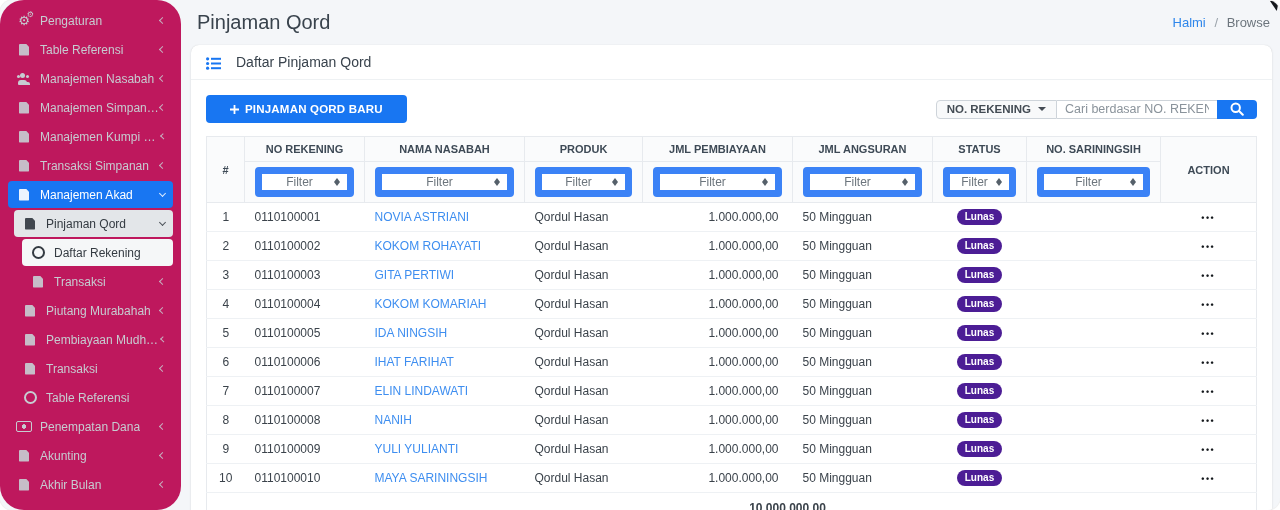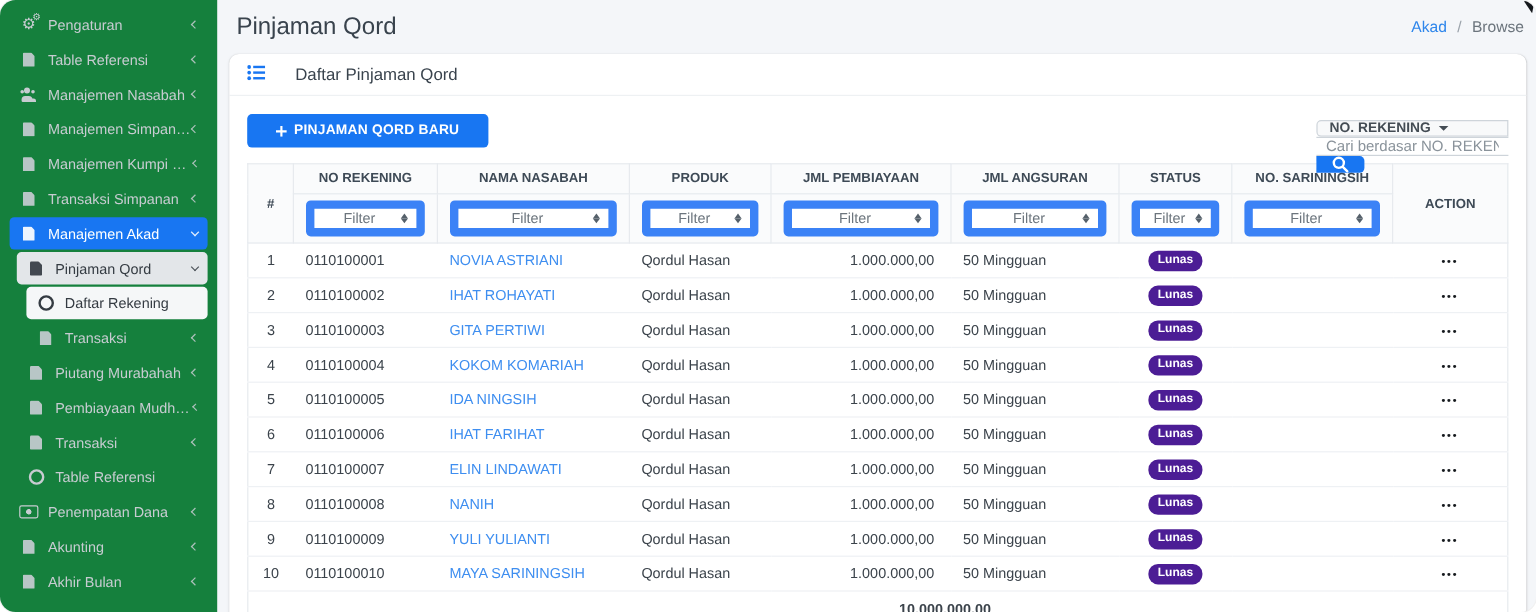--- a/index.html
+++ b/index.html
@@ -3,21 +3,21 @@
 <meta charset="utf-8">
 <style>
   * { margin:0; padding:0; box-sizing:border-box; }
   html,body { background:#ffffff; font-family:"Liberation Sans", sans-serif; }
   .app {
     position:relative; width:1280px; height:510px; display:flex;
     border-radius:13px; overflow:hidden; background:#f4f6f9;
     box-shadow:0 0 0 1px rgba(0,0,0,.06);
   }
   
-  .sidebar { width:181px; min-width:181px; background:#15803d; padding-top:5px; overflow:hidden; }
+  .sidebar { width:181px; min-width:181px; background:#be185d; padding-top:5px; overflow:hidden;border-radius:24px; }
   .side-item {
     display:flex; align-items:center; height:27px; margin:2px 8px 0 8px;
     padding:0 8px; border-radius:4px; color:#c7ccd1; font-size:12px; cursor:pointer;
     white-space:nowrap;
   }
   .side-item.lv-1 { margin-left:14px; }
   .side-item.lv-2 { margin-left:22px;text-align:center; }
   .side-item.st-active { background:#1876f2; color:#ffffff; }
   .side-item.st-open   { background:#e3e6e9; color:#343b42; }
   .side-item.st-selected { background:#f5f7f8; color:#343b42; }
@@ -52,30 +52,30 @@
   .main { flex:1; display:flex; flex-direction:column; overflow:hidden; }
   .main-header { display:flex; align-items:center; justify-content:space-between; padding:11px 10px 9px 16px; }
   .page-title { font-size:20px; font-weight:500; color:#39434d; }
   .breadcrumb { font-size:13px; color:#6c757d; white-space:nowrap; }
   .breadcrumb .bc-home { color:#2e86eb; text-decoration:none; cursor:pointer; }
   .breadcrumb .bc-sep { margin:0 5px; color:#9aa2aa; }
   .card {
     margin:2px 8px 0 10px; background:#fff; border-radius:8px 8px 0 0;
     box-shadow:0 0 1px rgba(0,0,0,.15), 0 1px 3px rgba(0,0,0,.08); flex:1;
   }
-  .card-header { display:flex; align-items:flex-start; gap:25px; padding:9px 15px; border-bottom:1px solid #eef1f3; }
+  .card-header { display:flex; align-items:flex-end; gap:15px; padding:9px 15px; border-bottom:1px solid #eef1f3; }
   .card-title { font-size:14px; color:#39434d; }
   .card-body { padding:15px; }
   .toolbar { display:flex; align-items:center; justify-content:space-between; margin-bottom:13px; }
   .btn-new {
     display:inline-flex; align-items:center; gap:6px; background:#1876f2; color:#fff;
     border:none; border-radius:4px; padding:0 24px; height:28px;
     font-size:11.5px; font-weight:700; letter-spacing:.2px; cursor:pointer; font-family:inherit;
   }
-  .search-group { display:flex; align-items:stretch; height:19px;flex-direction:column; }
+  .search-group { display:flex; align-items:stretch; height:19px; }
   .btn-field {
     display:inline-flex; align-items:center; gap:7px; background:#f8f9fa; border:1px solid #ced4da;
     border-radius:4px 0 0 4px; padding:0 10px; font-size:11.5px; font-weight:600; color:#444c54;
     cursor:pointer; font-family:inherit;
   }
   .caret-down { width:0; height:0; border-left:4px solid transparent; border-right:4px solid transparent; border-top:4px solid #444c54; }
   .search-input {
     width:160px; border:1px solid #ced4da; border-left:none; border-right:none; padding:0 8px;
     font-size:12.5px; color:#3d454d; outline:none; font-family:inherit;
   }
@@ -221,21 +221,21 @@
         <span class="s-icon"></span>
         <span class="s-label">Akhir Bulan</span>
         <span class="chev chev-left"></span>
       </div>
     </nav>
 
   <div class="main">
     <div class="main-header">
       <h1 class="page-title">Pinjaman Qord</h1>
       <div class="breadcrumb">
-        <a class="bc-home">Akad</a>
+        <a class="bc-home">Halmi</a>
         <span class="bc-sep">/</span>
         <span class="bc-cur">Browse</span>
       </div>
     </div>
 
     <div class="card">
       <div class="card-header">
         <svg width="15" height="13" viewBox="0 0 15 13">
           <g fill="#1876f2">
             <circle cx="1.6" cy="1.8" r="1.6"></circle>
@@ -351,21 +351,21 @@
                 <td class="c-right">1.000.000,00</td>
                 <td>50 Mingguan</td>
                 <td class="c-center"><span class="badge-status">Lunas</span></td>
                 <td></td>
                 <td class="c-center"><span class="dots">•••</span></td>
               </tr>
 
               <tr>
                 <td class="c-center">2</td>
                 <td>0110100002</td>
-                <td><a class="name-link">IHAT ROHAYATI</a></td>
+                <td><a class="name-link">KOKOM ROHAYATI</a></td>
                 <td>Qordul Hasan</td>
                 <td class="c-right">1.000.000,00</td>
                 <td>50 Mingguan</td>
                 <td class="c-center"><span class="badge-status">Lunas</span></td>
                 <td></td>
                 <td class="c-center"><span class="dots">•••</span></td>
               </tr>
 
               <tr>
                 <td class="c-center">3</td>

